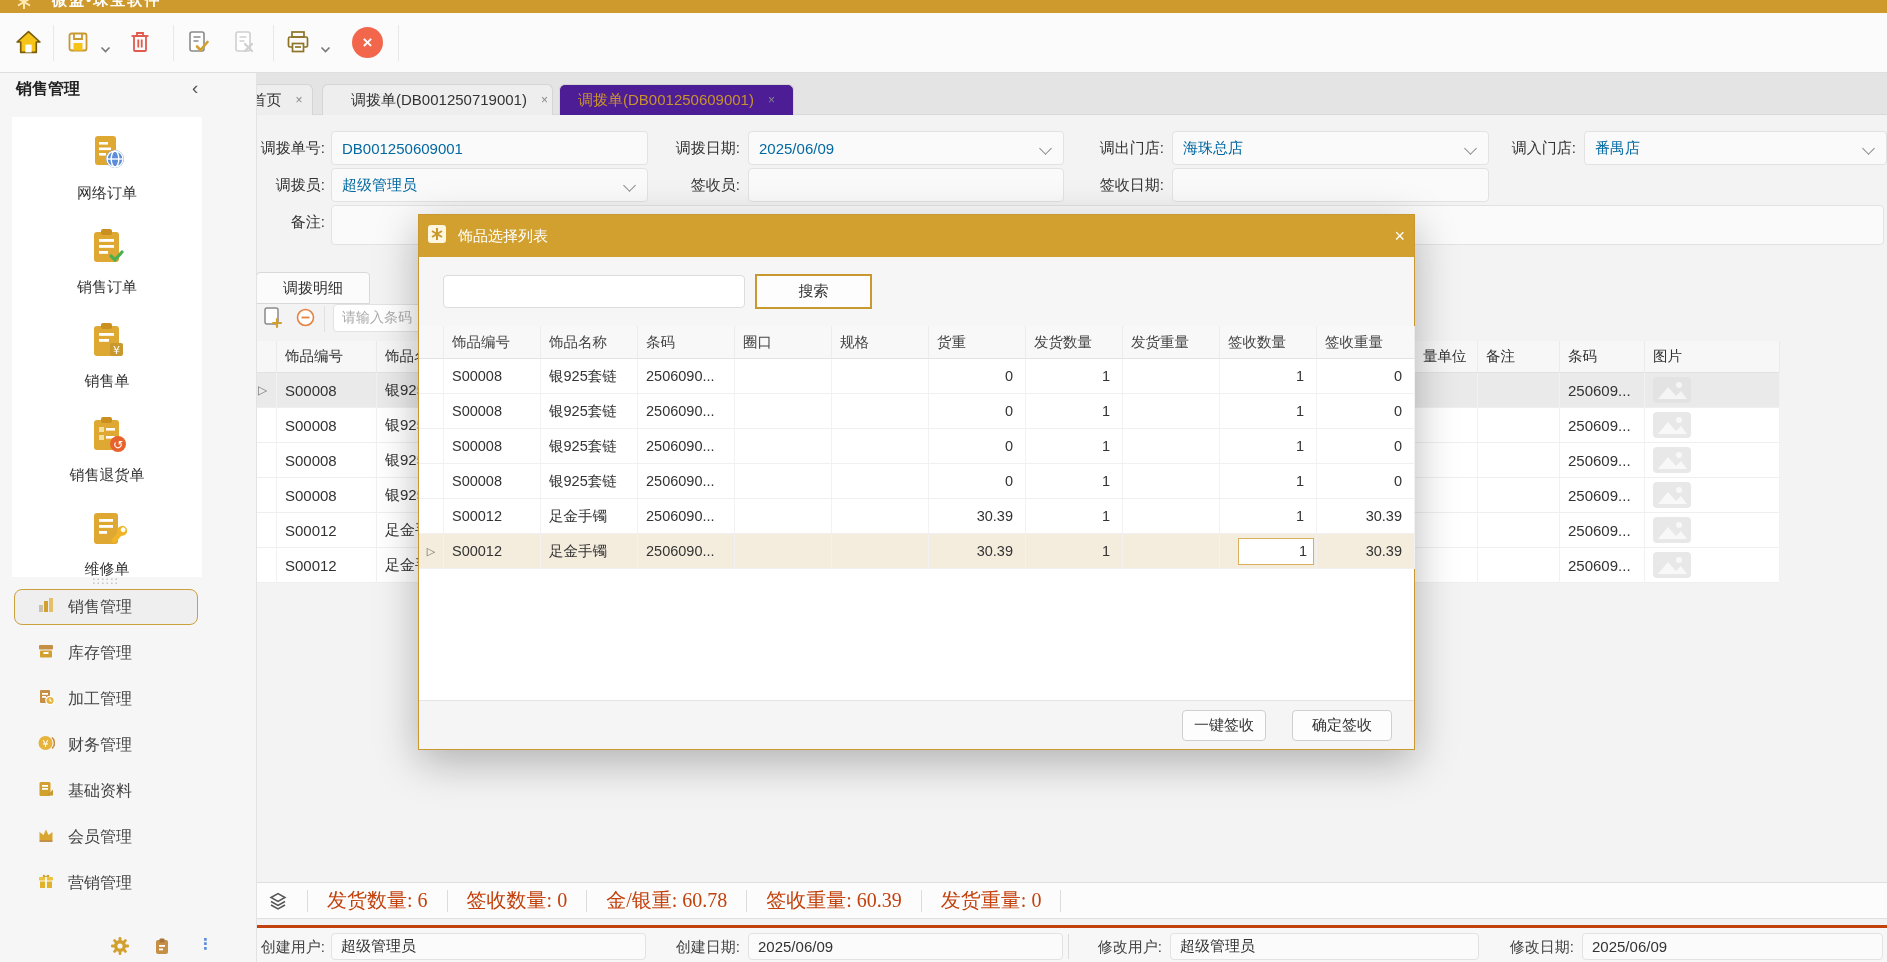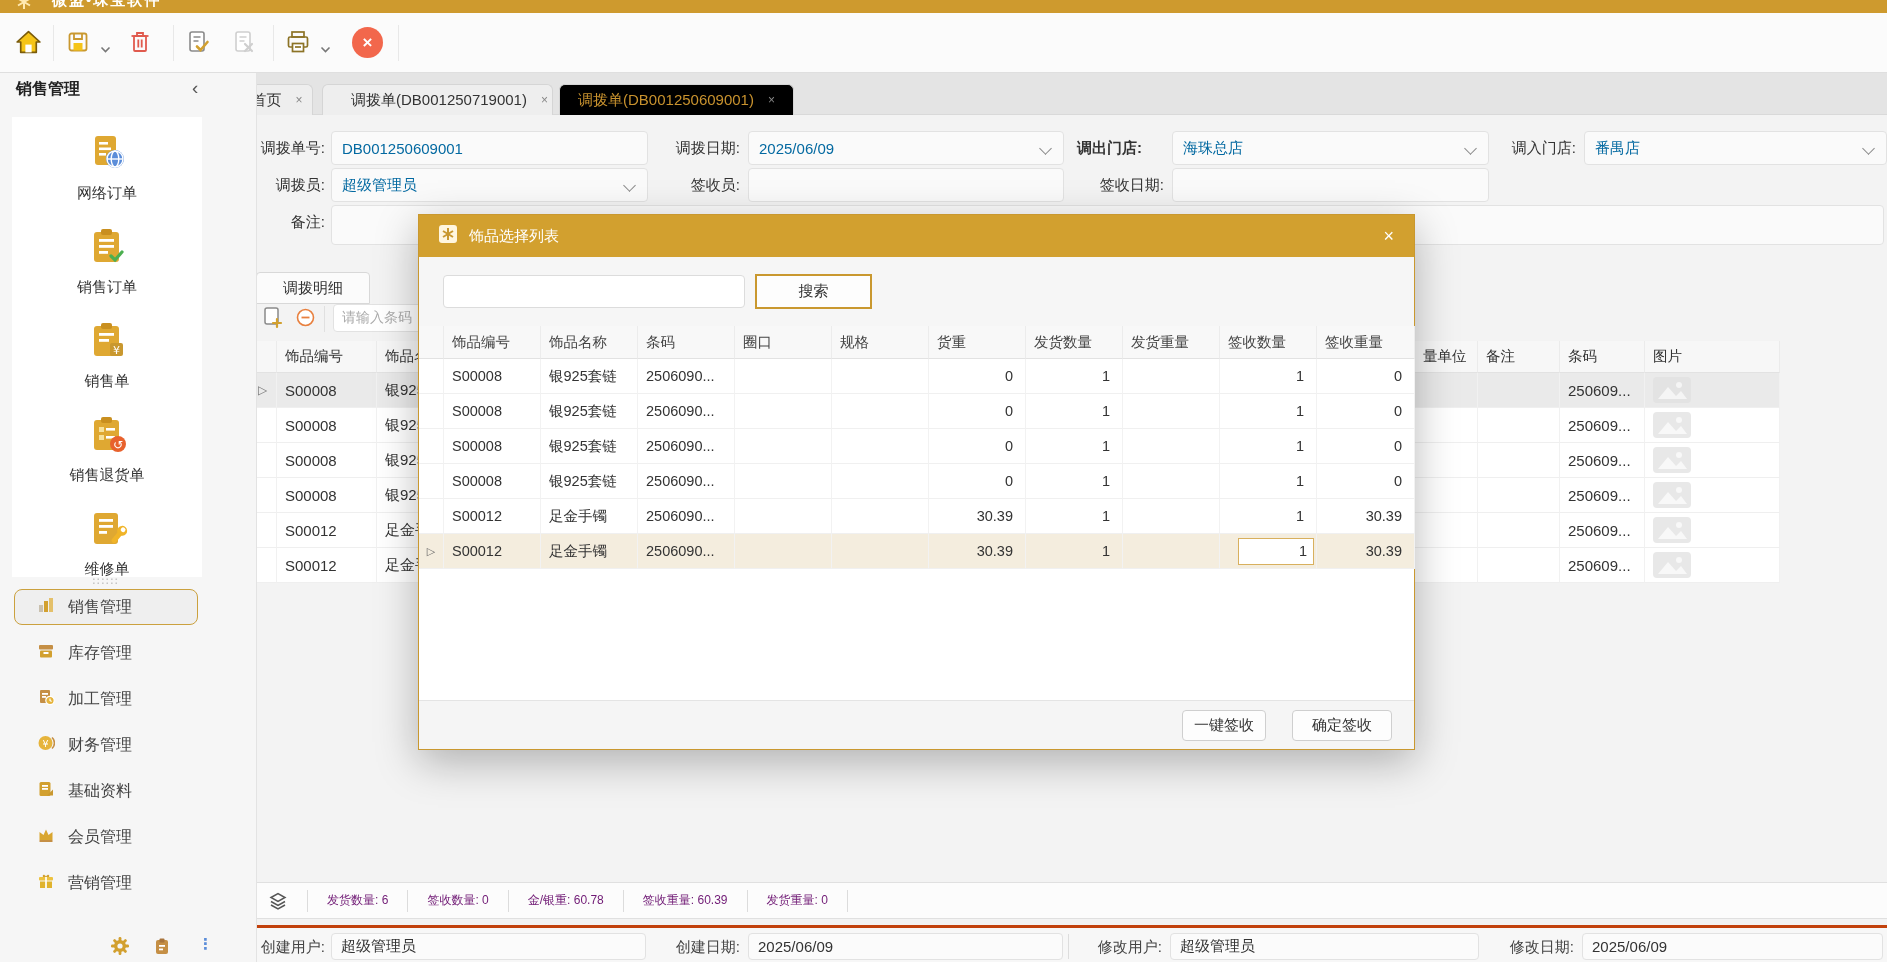--- a/index.html
+++ b/index.html
@@ -28,21 +28,21 @@
   .mod{position:relative;height:36px;margin:0 14px 10px 14px;display:flex;align-items:center;padding-left:22px;gap:13px;
        font-size:16px;color:#444;border:1px solid transparent;border-radius:8px;cursor:pointer;box-sizing:border-box;white-space:nowrap;}
   .mod.active{background:#EFEFEF;border-color:#CBA13E;}
   .sb-bottom{position:absolute;left:0;top:862px;width:212px;height:26px;}
   
   .content-card{position:absolute;left:249px;top:114px;width:1638px;height:848px;background:#F3F3F3;
                 border-left:1px solid #D9D9D9;border-top:1px solid #D9D9D9;border-top-left-radius:8px;z-index:1;}
   
   .tab{position:absolute;top:84px;height:31px;background:#EEEEEE;border:1px solid #D5D5D5;border-bottom:none;
        border-radius:6px 6px 0 0;display:flex;align-items:center;justify-content:center;gap:14px;font-size:15px;color:#333;cursor:pointer;z-index:3;box-sizing:border-box;}
-  .tab.active{background:#000000;color:#C8922E;z-index:4;}
+  .tab.active{background:#4c1d95;color:#C8922E;z-index:4;}
   .tab .tx{font-size:12px;color:#888;cursor:pointer;}
   
   .lbl{position:absolute;height:36px;line-height:36px;font-size:15px;color:#333;text-align:right;white-space:nowrap;z-index:2;}
   .inp{position:absolute;height:34px;background:#FAFAFA;border:1px solid #E2E2E2;border-radius:4px;font-size:15px;color:#0369a1;
        display:flex;align-items:center;padding:0 10px;box-sizing:border-box;overflow:hidden;white-space:nowrap;z-index:2;cursor:text;}
   .sel .chev{position:absolute;right:13px;top:12px;width:8px;height:8px;border-right:1.6px solid #888;border-bottom:1.6px solid #888;transform:rotate(45deg);}
   
   .dtab{position:absolute;left:256px;top:272px;width:112px;height:30px;background:#FBFBFB;border:1px solid #D8D8D8;border-radius:4px 4px 0 0;
         display:flex;align-items:center;justify-content:center;font-size:15px;color:#333;z-index:2;cursor:pointer;}
   .dt-icon{position:absolute;z-index:2;cursor:pointer;}
@@ -54,32 +54,32 @@
   .bgrow{display:grid;grid-template-columns:28px 100px 100px 938px 63px 82px 85px 135px;}
   .bgh{height:32px;background:#F7F7F7;border-bottom:1px solid #E2E2E2;border-right:1px solid #EBEBEB;
        display:flex;align-items:center;padding:0 8px;font-size:14.5px;color:#333;box-sizing:border-box;white-space:nowrap;overflow:hidden;}
   .bgc{height:35px;background:#fff;border-bottom:1px solid #EFEFEF;border-right:1px solid #F1F1F1;
        display:flex;align-items:center;padding:0 8px;font-size:15px;color:#333;box-sizing:border-box;white-space:nowrap;overflow:hidden;}
   .bgrow.hl .bgc{background:#EAEAEA;}
   .bgind{justify-content:center;padding:0;color:#777;font-size:12px;}
   
   .statusbar{position:absolute;left:249px;top:882px;width:1638px;height:37px;background:#FCFCFC;border-top:1px solid #E0E0E0;border-bottom:1px solid #E0E0E0;
              display:flex;align-items:center;padding-left:19px;box-sizing:border-box;z-index:2;}
-  .st-item{font-size:12px;color:#701a75;white-space:nowrap;}
+  .st-item{font-size:20px;color:#c2410c;white-space:nowrap;font-family:Liberation Serif, serif;}
   .st-div{width:1px;height:22px;background:#DCDCDC;margin:0 19px;}
   
   .footer{position:absolute;left:249px;top:925px;width:1638px;height:37px;background:#F7F7F7;border-top:3px solid #c2410c;z-index:2;}
   .f-lbl{position:absolute;top:0;height:37px;line-height:37px;font-size:15px;color:#444;text-align:right;white-space:nowrap;}
   .f-inp{position:absolute;top:5px;height:27px;background:#FBFBFB;border:1px solid #E2E2E2;border-radius:4px;font-size:15px;color:#333;
          display:flex;align-items:center;padding:0 9px;box-sizing:border-box;white-space:nowrap;overflow:hidden;cursor:text;}
   .f-div{position:absolute;left:819px;top:6px;width:1px;height:25px;background:#DDD;}
   
   .modal{position:absolute;left:418px;top:214px;width:997px;height:536px;background:#fff;border:1px solid #C9982F;
          box-shadow:0 12px 40px rgba(0,0,0,.28);z-index:50;box-sizing:border-box;}
-  .mheader{position:absolute;left:0;top:0;width:100%;height:42px;background:#D2A02F;display:flex;align-items:center;padding:0 20px;box-sizing:border-box;}
+  .mheader{position:absolute;left:0;top:0;width:100%;height:42px;background:#D2A02F;display:flex;align-items:center;padding:0 9px;box-sizing:border-box;}
   .mtitle{margin-left:12px;font-size:15px;color:#fff;}
   .mclose{margin-left:auto;color:#fff;font-size:18px;cursor:pointer;line-height:1;}
   .msearch-area{position:absolute;left:0;top:42px;width:100%;height:69px;background:#F6F6F6;}
   .msearch{position:absolute;left:24px;top:18px;width:302px;height:33px;background:#fff;border:1px solid #DCDCDC;border-radius:4px;box-sizing:border-box;cursor:text;}
   .mbtn-search{position:absolute;left:336px;top:17px;width:117px;height:35px;background:#FDFDFD;border:2px solid #C9982F;border-radius:0;
                display:flex;align-items:center;justify-content:center;font-size:15px;color:#333;cursor:pointer;box-sizing:border-box;}
   .mtable{position:absolute;left:0;top:111px;width:995px;}
   .mrow{display:grid;grid-template-columns:25px 97px 97px 97px 97px 97px 97px 97px 97px 97px 98px;}
   .mh{height:33px;background:#F8F8F8;border-bottom:1px solid #E2E2E2;border-right:1px solid #ECECEC;
       display:flex;align-items:center;padding:0 8px;font-size:14.5px;color:#444;box-sizing:border-box;white-space:nowrap;overflow:hidden;}
@@ -373,21 +373,21 @@
     <span class="tx">×</span>
   </div>
 
   <div class="lbl" style="left:225px;top:130px;width:100px;">调拨单号:</div>
   <div class="inp" style="left:331px;top:131px;width:317px;">DB001250609001</div>
   <div class="lbl" style="left:650px;top:130px;width:90px;">调拨日期:</div>
   <div class="inp sel" style="left:748px;top:131px;width:316px;">
       <span>2025/06/09</span>
       <span class="chev"></span>
     </div>
-  <div class="lbl" style="left:1052px;top:130px;width:90px;font-weight:bold;">调出门店:</div>
+  <div class="lbl" style="left:1074px;top:130px;width:90px;">调出门店:</div>
   <div class="inp sel" style="left:1172px;top:131px;width:317px;">
       <span>海珠总店</span>
       <span class="chev"></span>
     </div>
   <div class="lbl" style="left:1486px;top:130px;width:90px;">调入门店:</div>
   <div class="inp sel" style="left:1584px;top:131px;width:303px;">
       <span>番禺店</span>
       <span class="chev"></span>
     </div>
 

